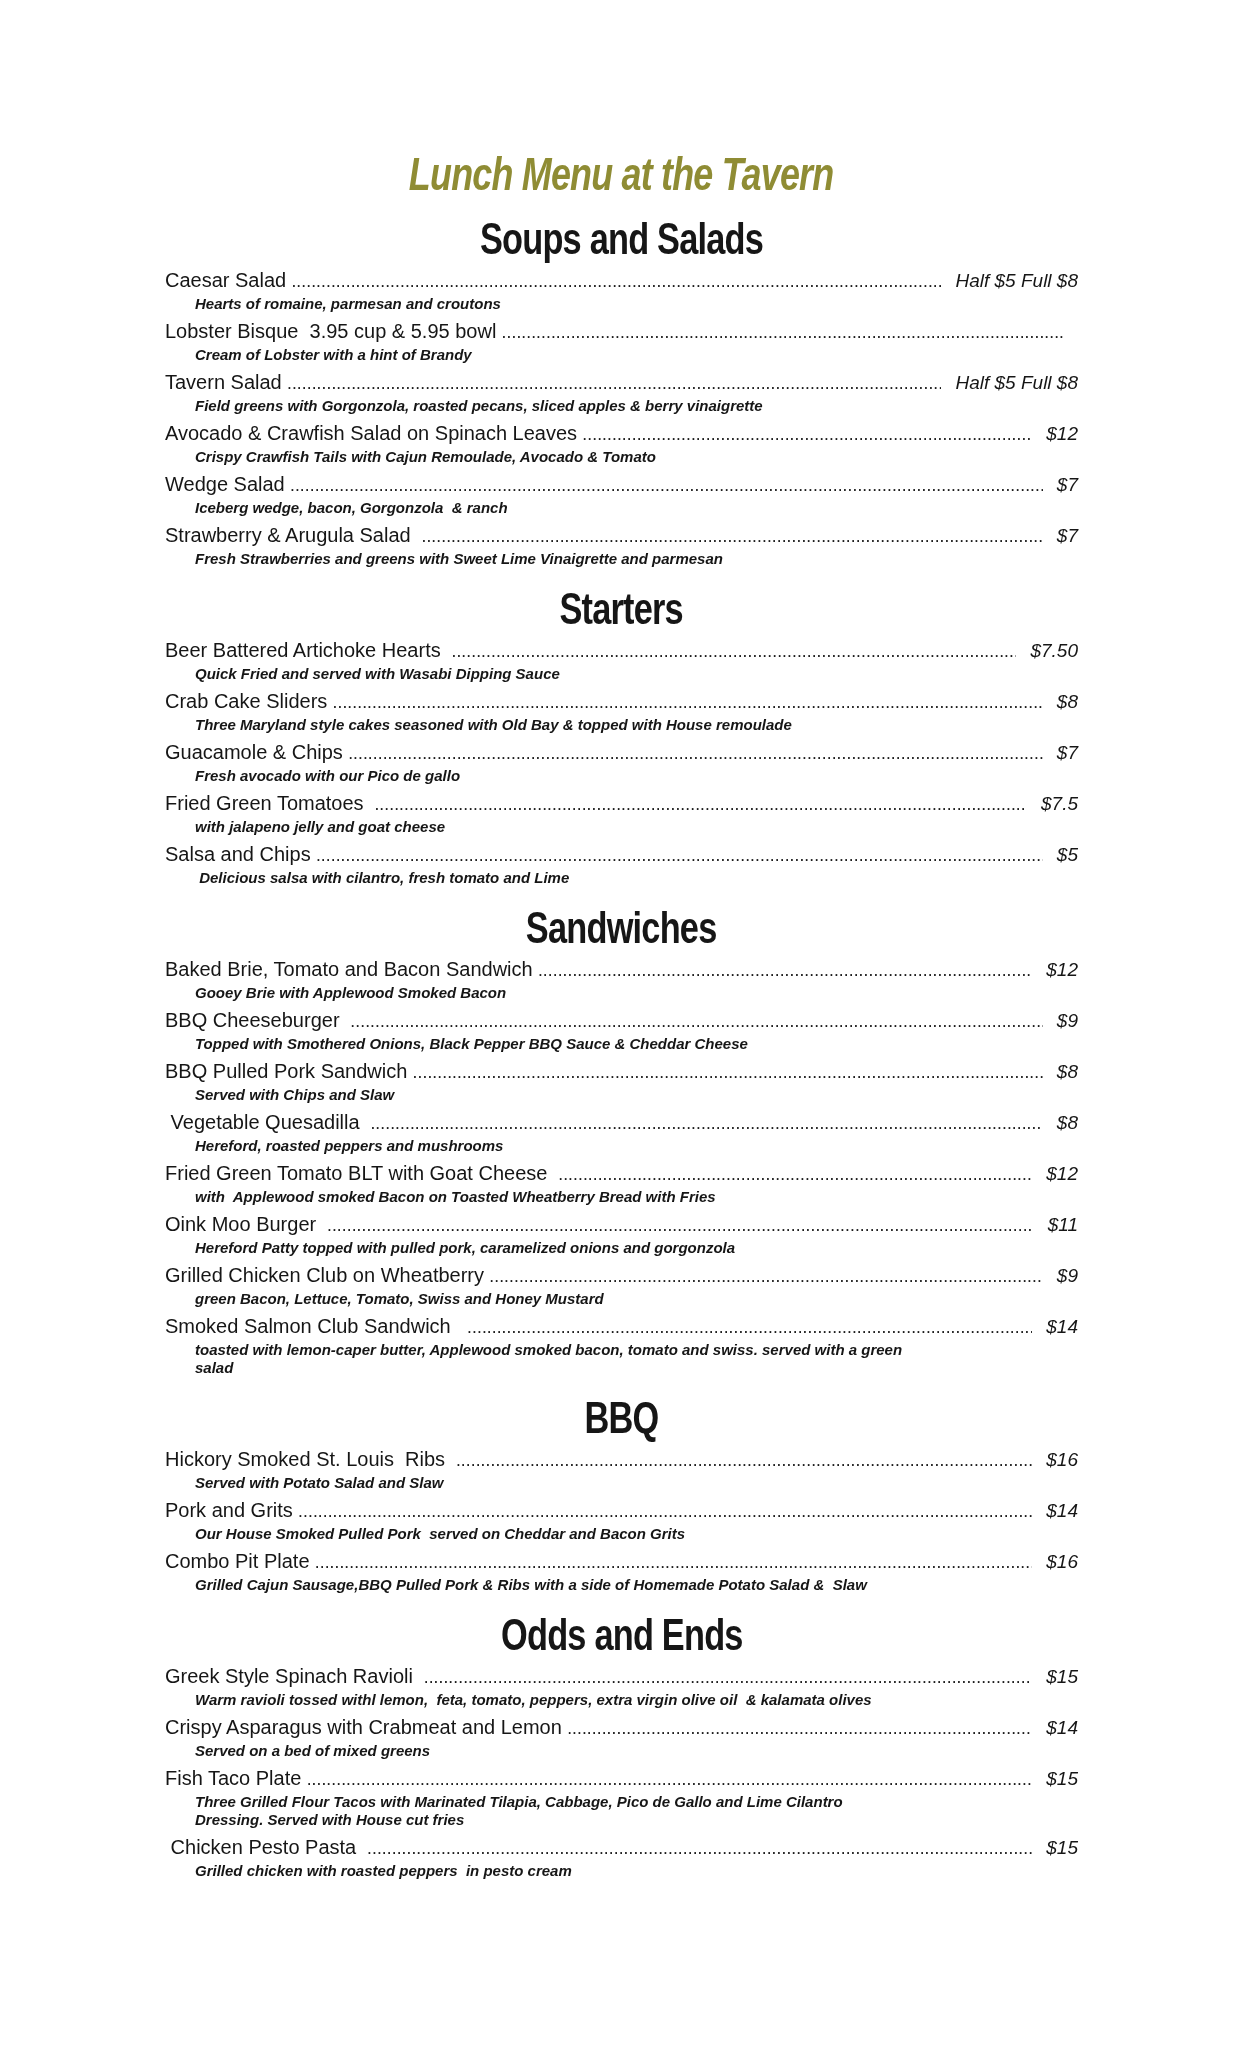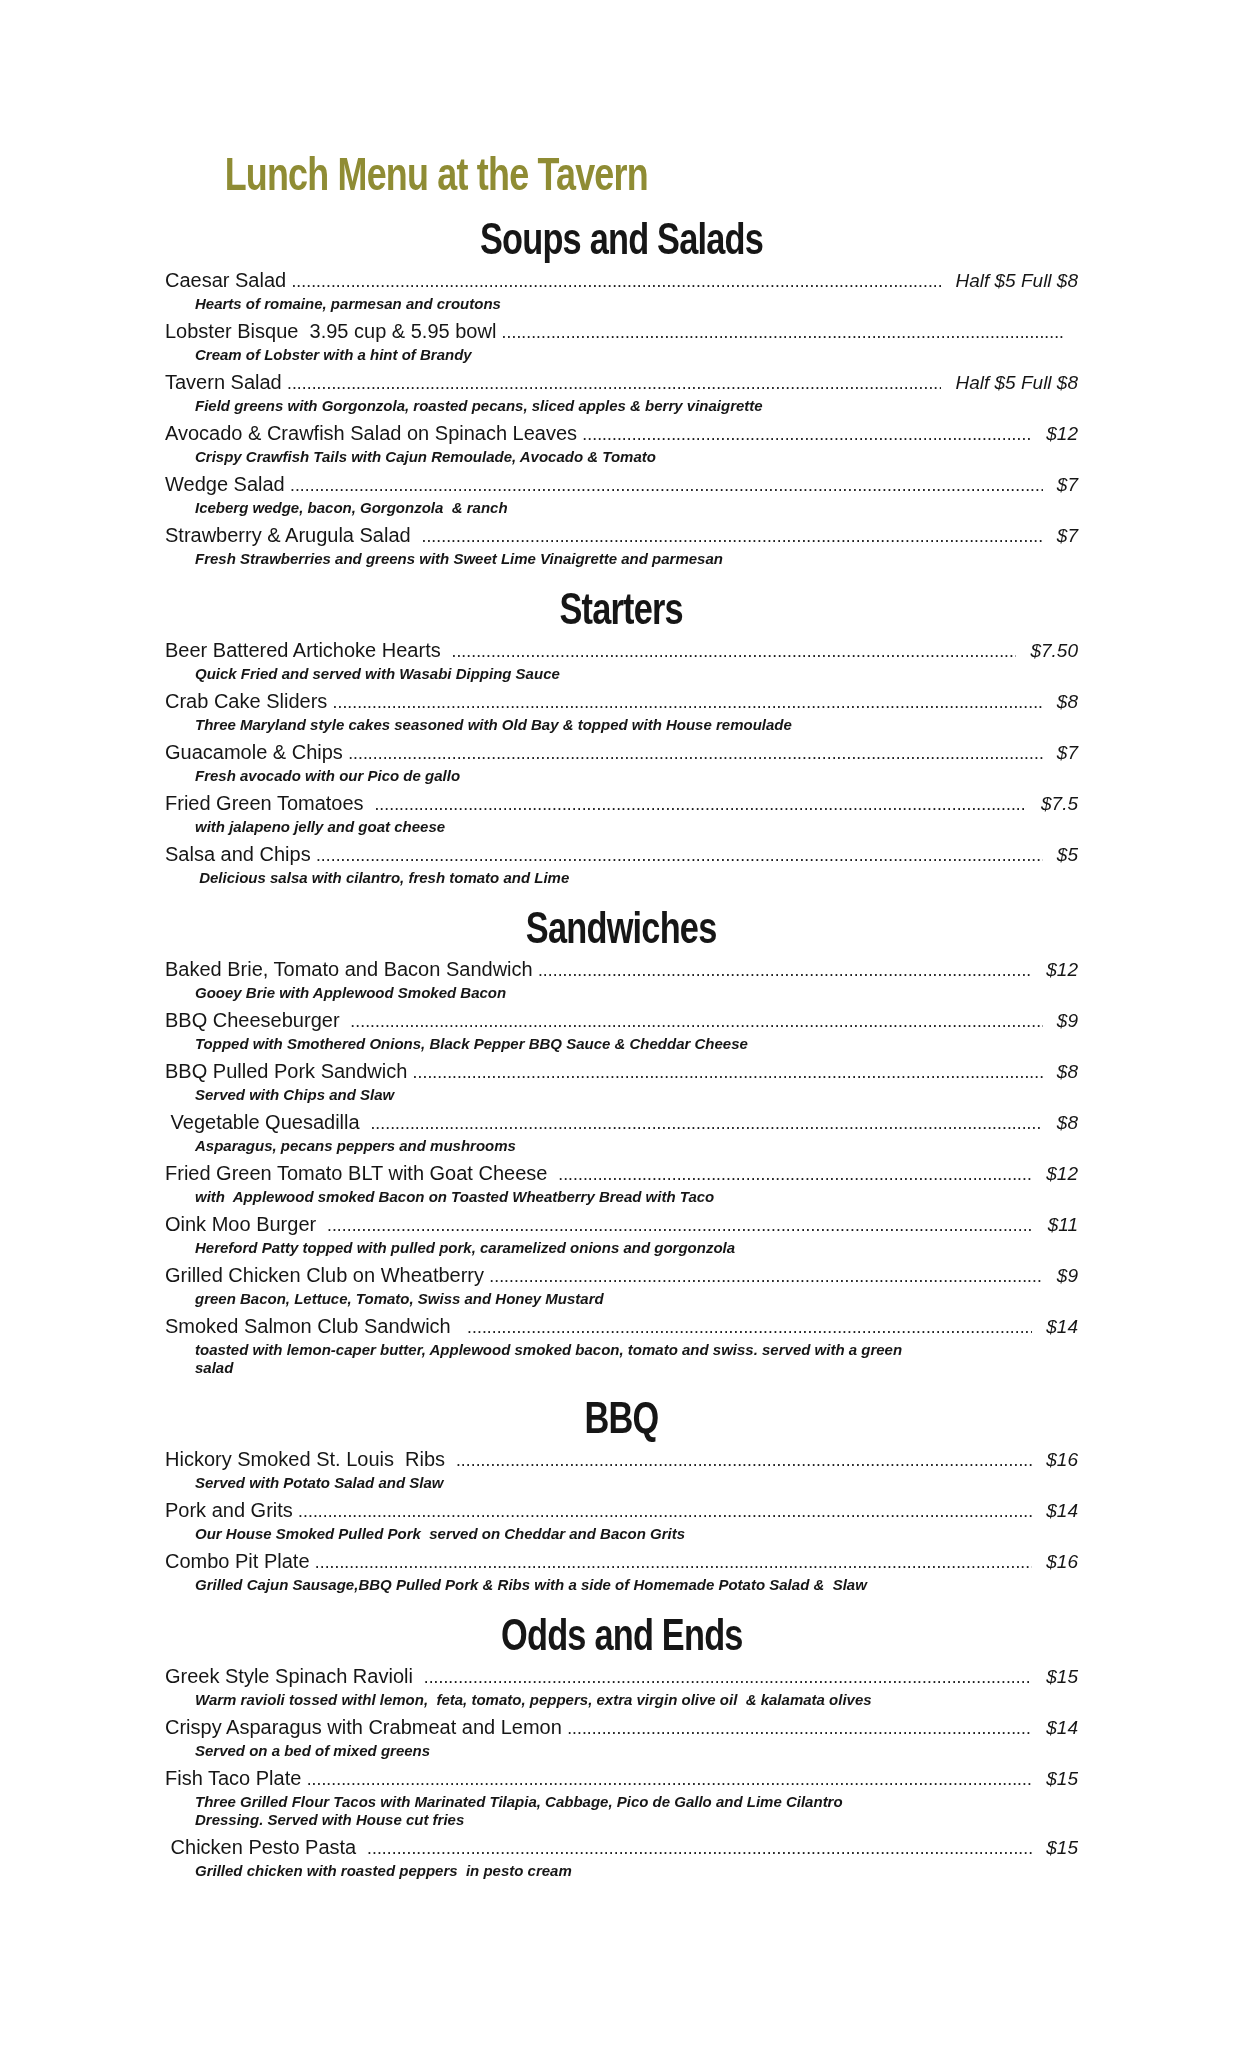--- a/index.html
+++ b/index.html
@@ -11,25 +11,27 @@
     overflow:hidden;
   }
   .page{
     box-sizing:border-box;
     width:913px;
     margin-left:165px;
     padding-top:150px;
   }
   h1.menu-title{
     margin:0;
+    text-align:center;
     font-size:46px;
     line-height:48px;
     font-weight:bold;
     letter-spacing:-1px;
     white-space:nowrap;
+    font-style:italic;
   }
   h2.section-heading{
     margin:18px 0 6px 0;
     text-align:center;
     font-size:44px;
     line-height:46px;
     font-weight:bold;
     letter-spacing:-1px;
     white-space:nowrap;
   }
@@ -226,30 +228,30 @@
     </div>
     <div class="item-desc">Served with Chips and Slaw</div>
   </div>
 
   <div class="menu-item">
     <div class="item-line">
       <span class="item-name"> Vegetable Quesadilla </span>
       <span class="leader"></span>
       <span class="item-price">$8</span>
     </div>
-    <div class="item-desc">Asparagus, pecans peppers and mushrooms</div>
+    <div class="item-desc">Hereford, roasted peppers and mushrooms</div>
   </div>
 
   <div class="menu-item">
     <div class="item-line">
       <span class="item-name">Fried Green Tomato BLT with Goat Cheese </span>
       <span class="leader"></span>
       <span class="item-price">$12</span>
     </div>
-    <div class="item-desc">with  Applewood smoked Bacon on Toasted Wheatberry Bread with Taco</div>
+    <div class="item-desc">with  Applewood smoked Bacon on Toasted Wheatberry Bread with Fries</div>
   </div>
 
   <div class="menu-item">
     <div class="item-line">
       <span class="item-name">Oink Moo Burger </span>
       <span class="leader"></span>
       <span class="item-price">$11</span>
     </div>
     <div class="item-desc">Hereford Patty topped with pulled pork, caramelized onions and gorgonzola</div>
   </div>

